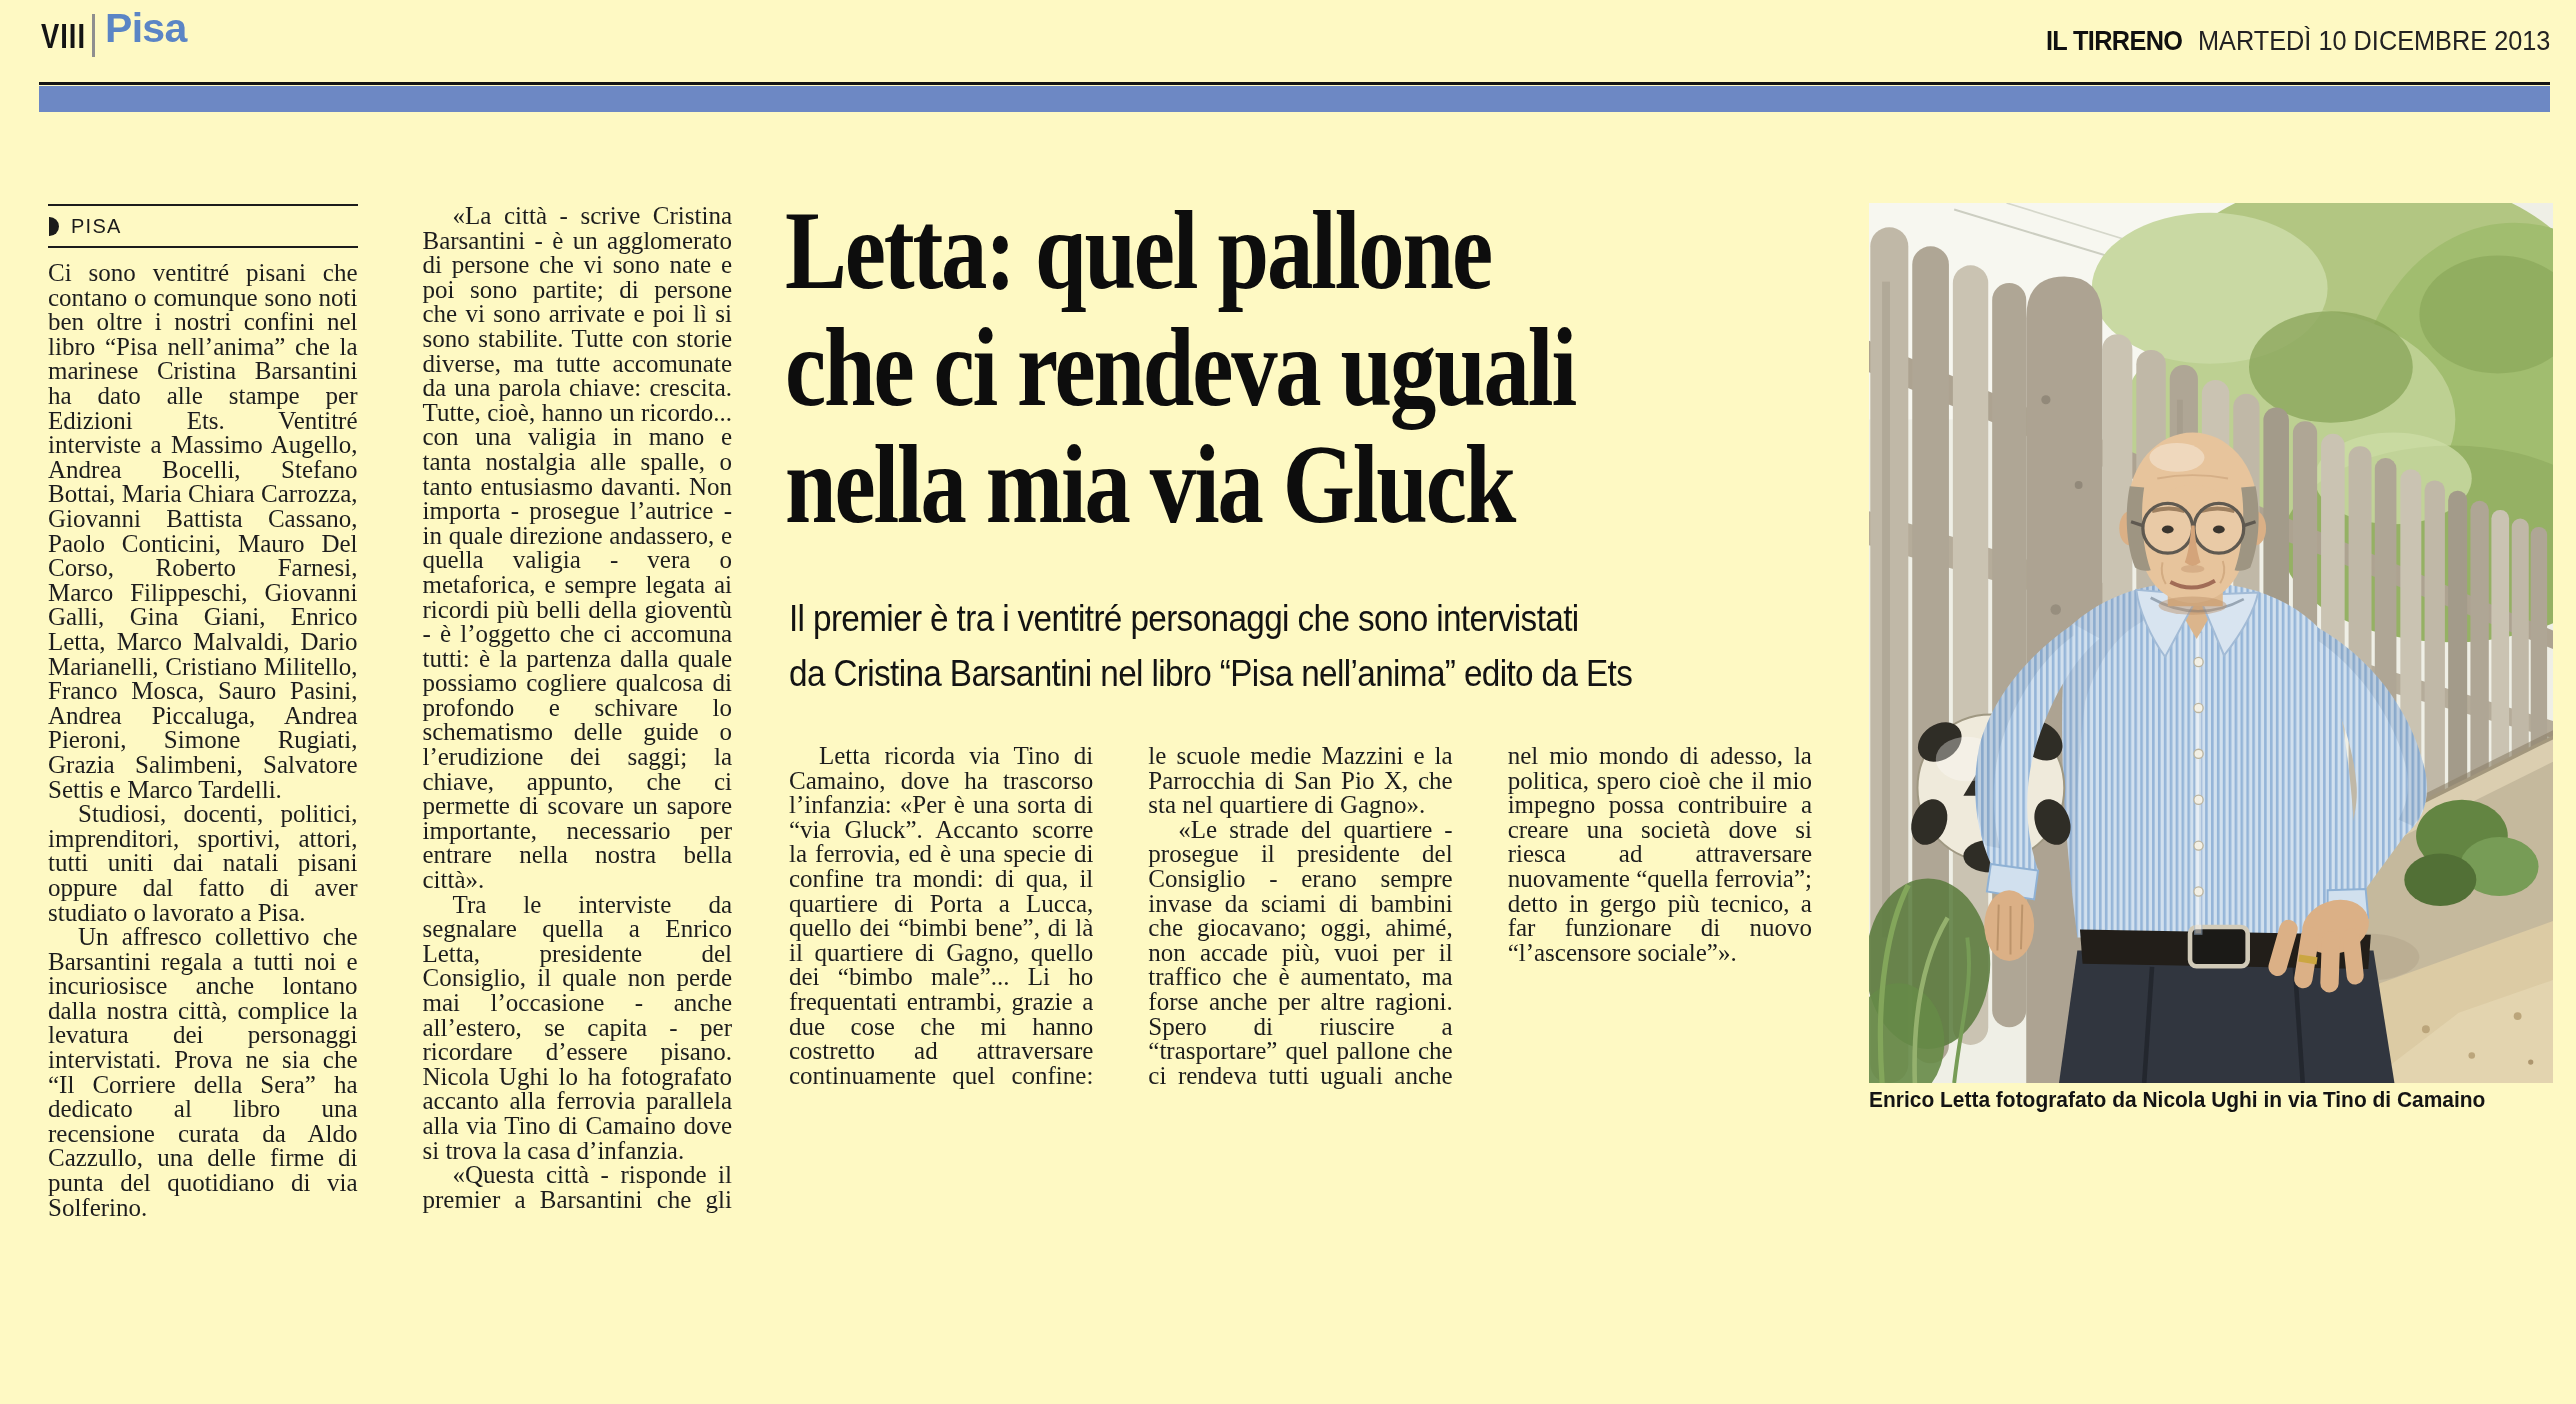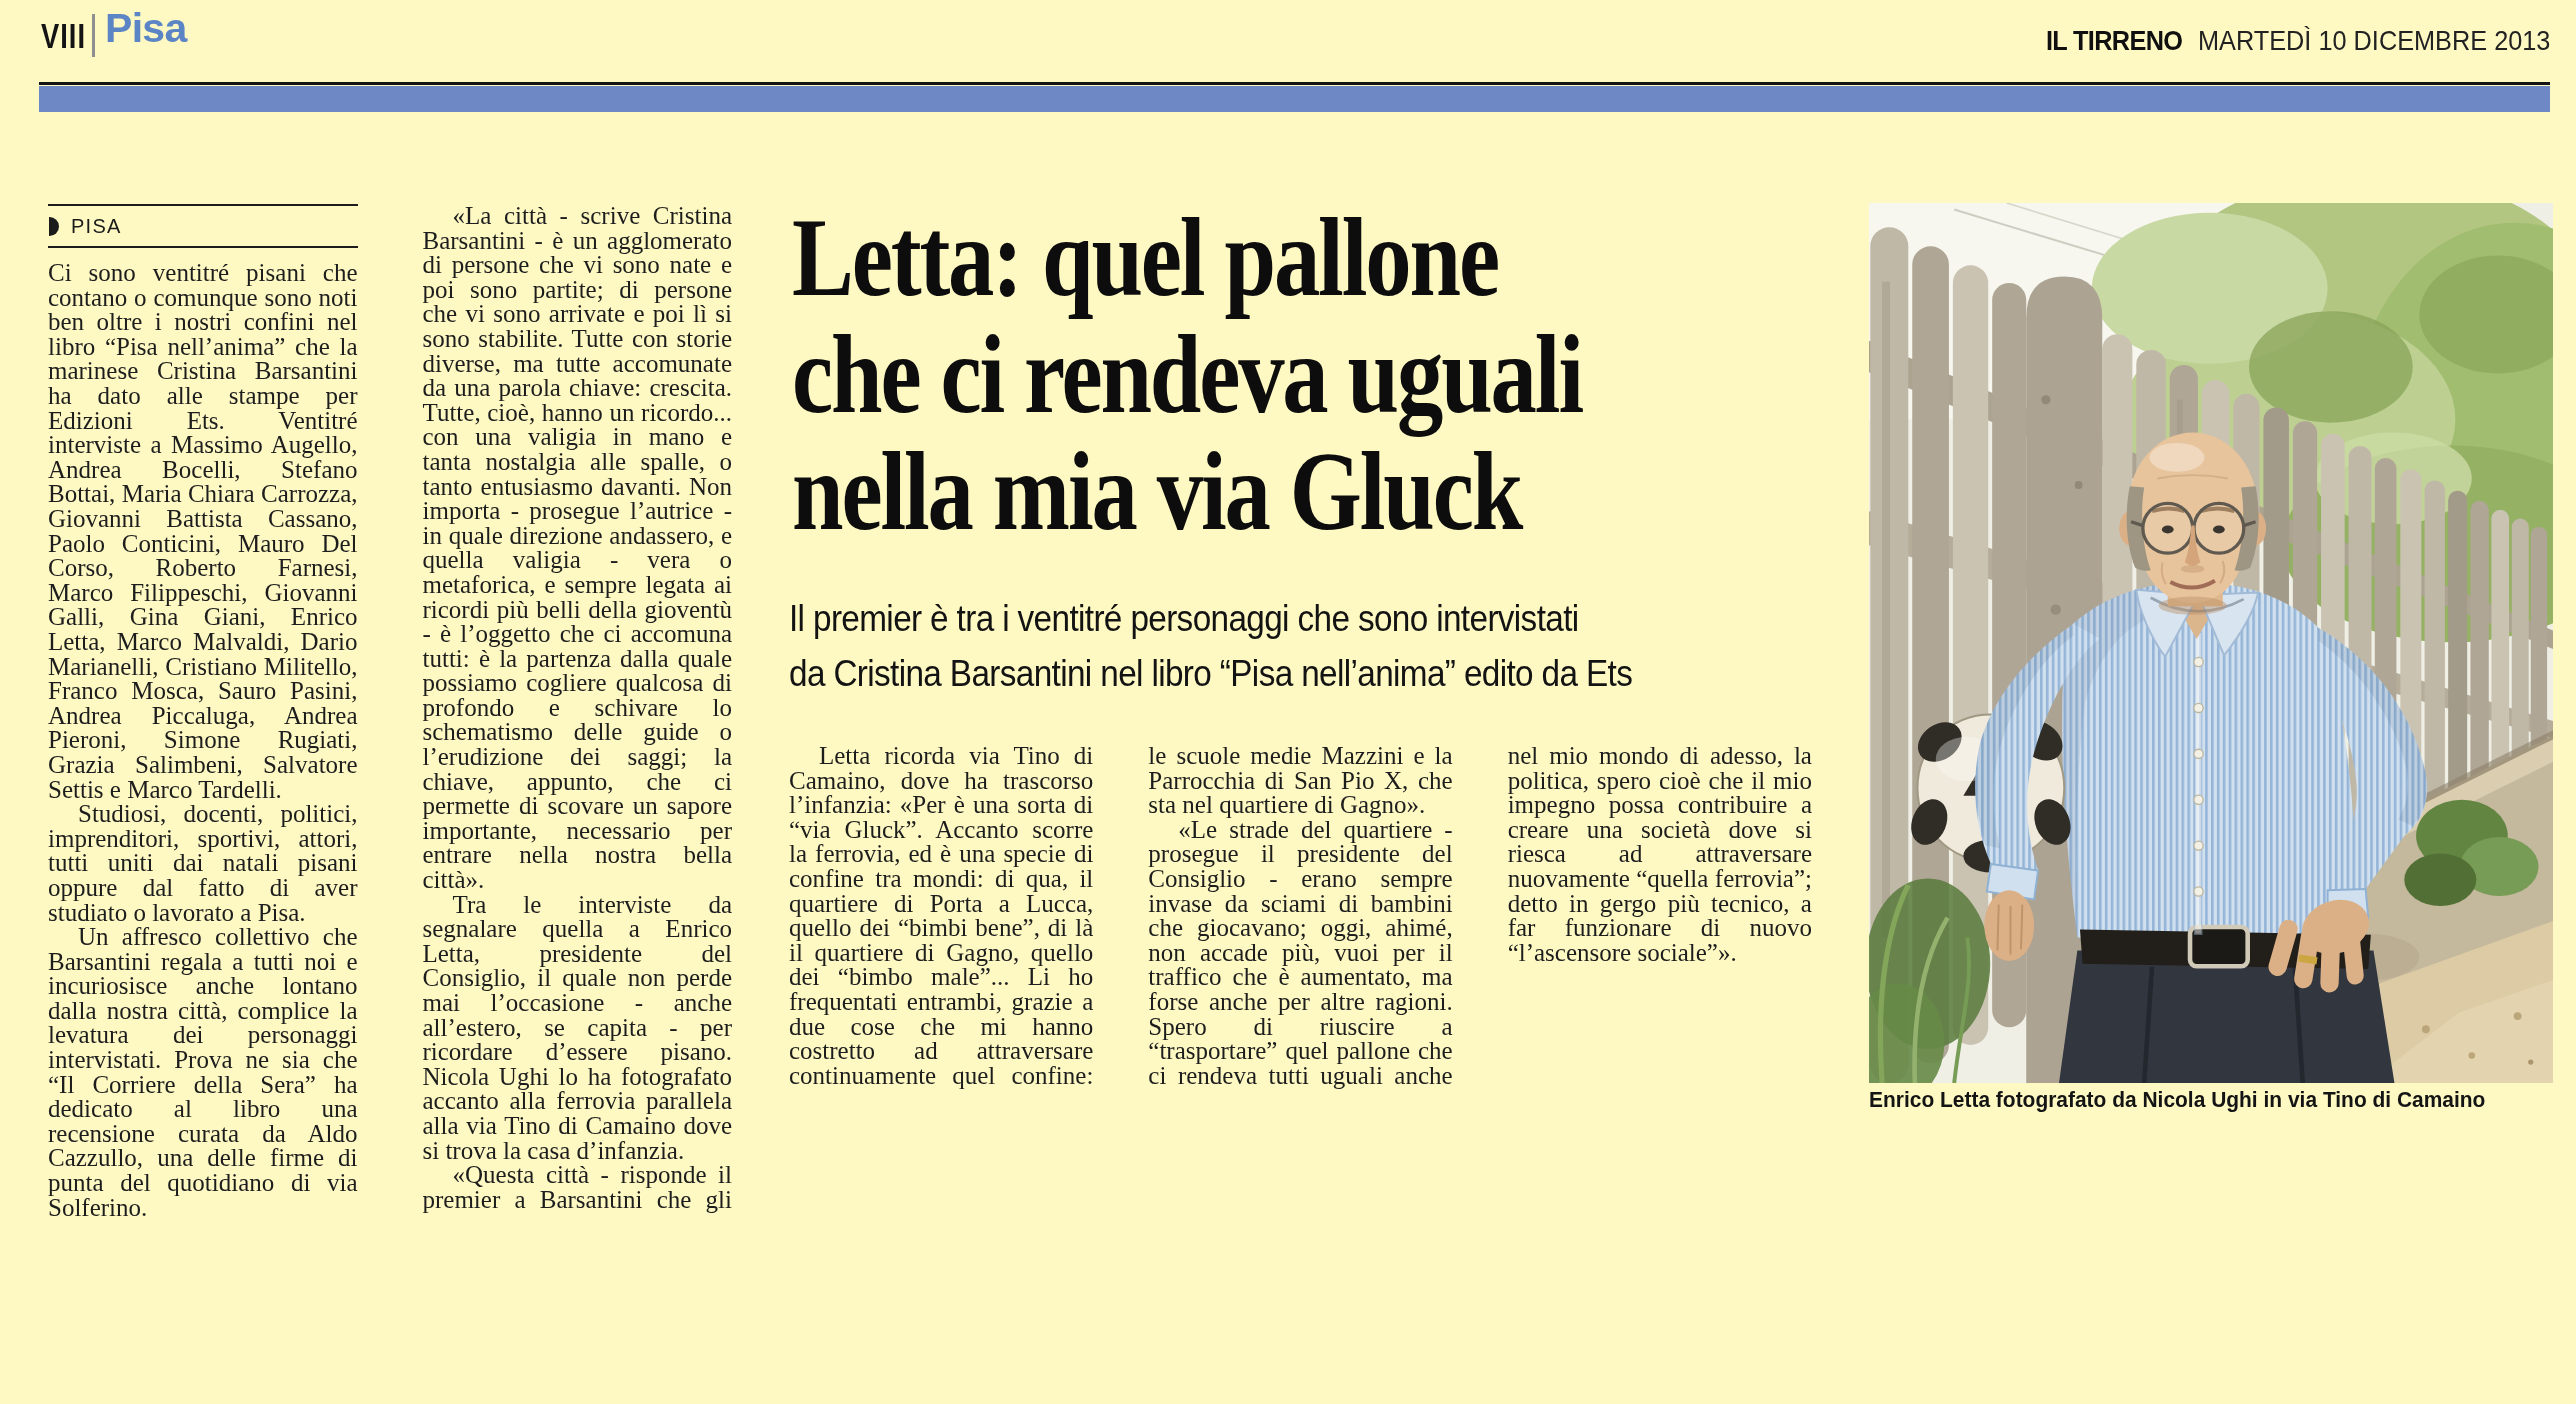--- a/index.html
+++ b/index.html
@@ -28,21 +28,21 @@
 
   
   .flow{position:absolute;column-fill:auto;overflow:hidden;}
   .flow p{margin:0;font-size:25px;line-height:24.6px;text-align:justify;text-indent:30px;
           color:#1d1d1d;}
   .flow p.noindent{text-indent:0;}
   .flow1{left:48px;top:204px;width:684px;height:1022px;column-count:2;column-gap:65px;}
   .flow2{left:789px;top:744px;width:1023px;height:368px;column-count:3;column-gap:55px;}
 
   
-  .headline{position:absolute;left:785px;top:191px;margin:7px;width:1113px;}
+  .headline{position:absolute;left:785px;top:191px;margin:0;width:1113px;}
   .headline .hl{display:block;font-family:"Liberation Serif",serif;font-weight:700;
         font-size:113px;line-height:117px;letter-spacing:-2.6px;color:#0d0d0d;
         transform:scaleX(.82);transform-origin:left top;white-space:nowrap;}
   .subhead{position:absolute;left:789px;top:591px;margin:0;}
   .subhead .sub{display:block;font-family:"Liberation Sans",sans-serif;font-weight:400;
         font-size:37px;line-height:55px;color:#131313;letter-spacing:-0.7px;
         transform:scaleX(.9);transform-origin:left top;white-space:nowrap;}
 
   
   .photo-frame{position:absolute;left:1869px;top:203px;width:684px;height:880px;overflow:hidden;}

